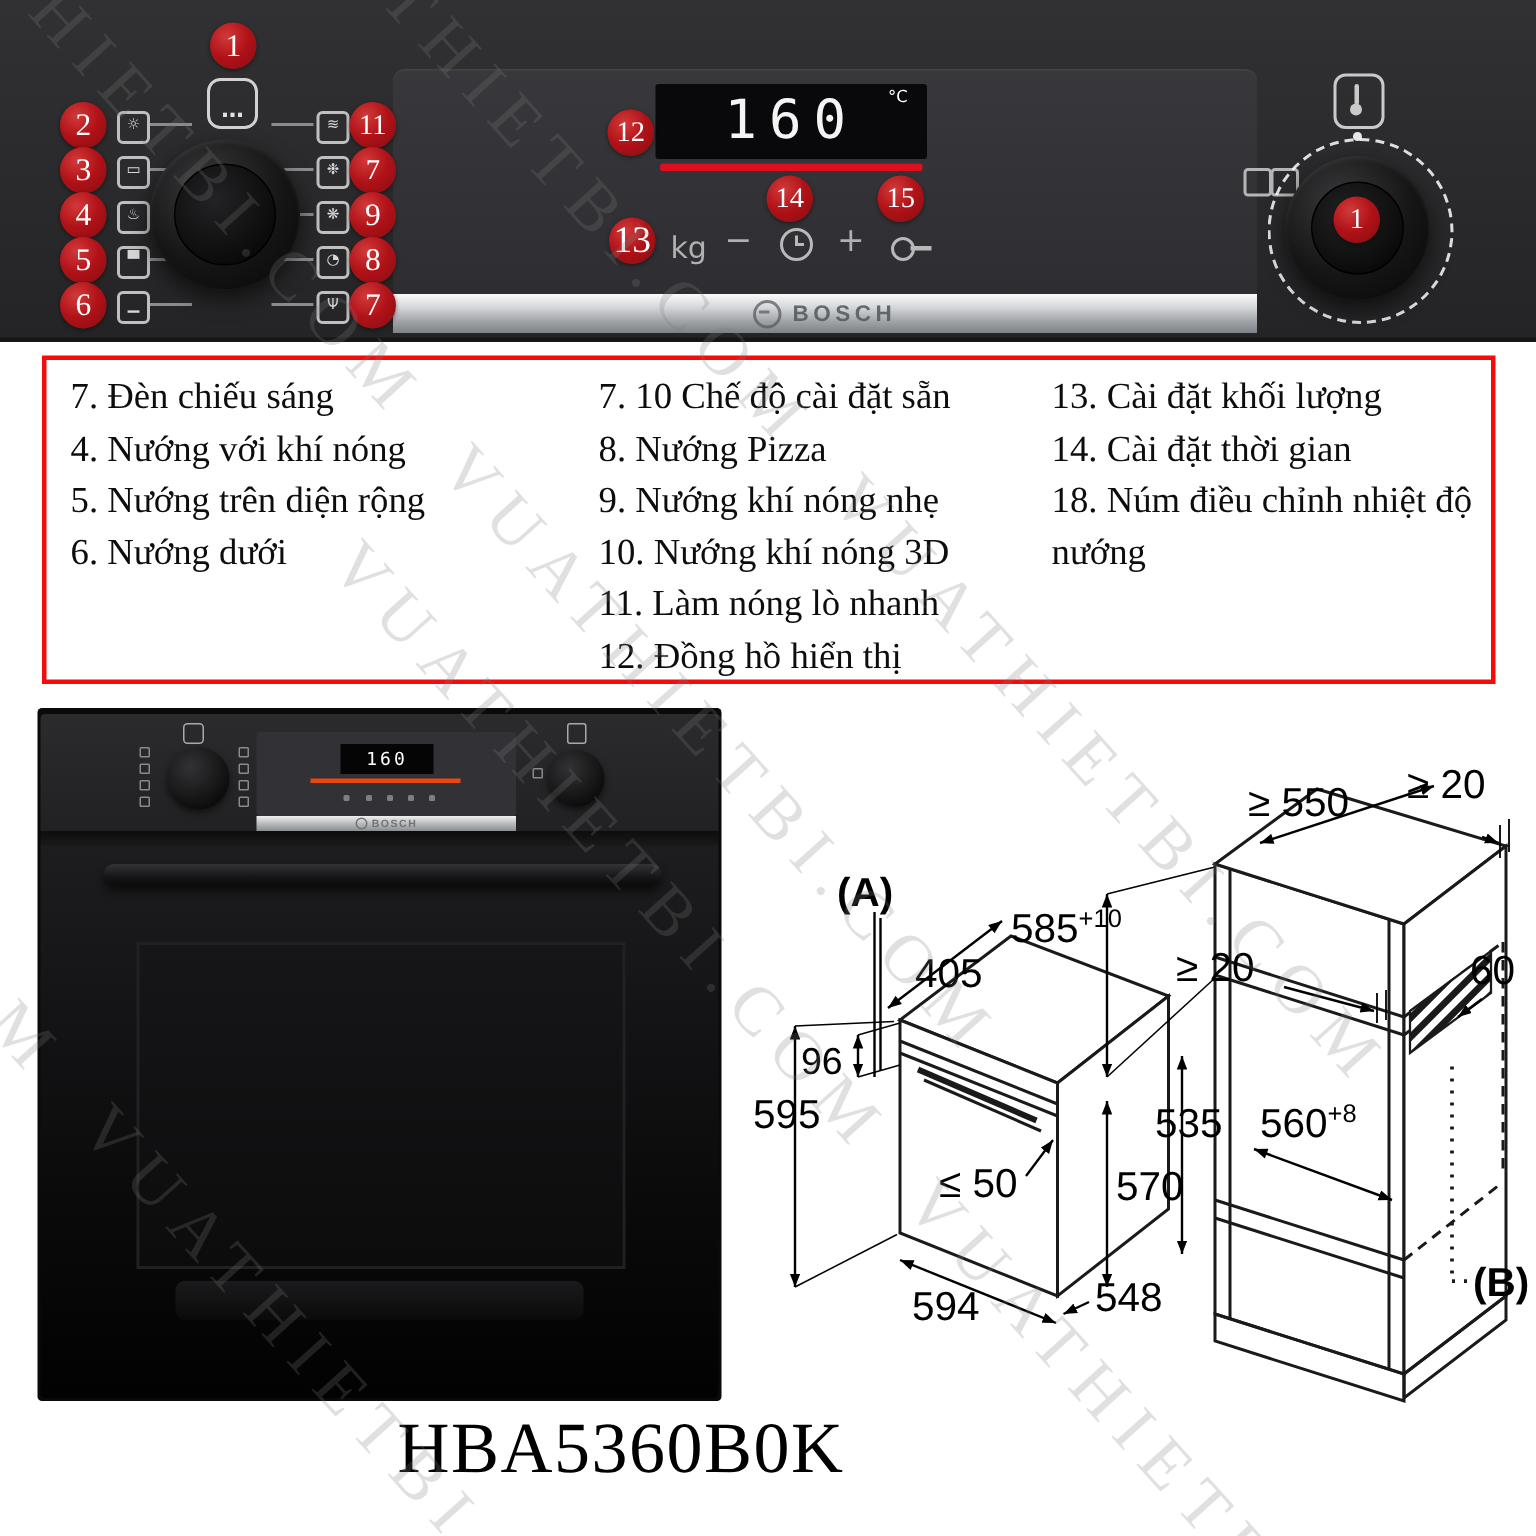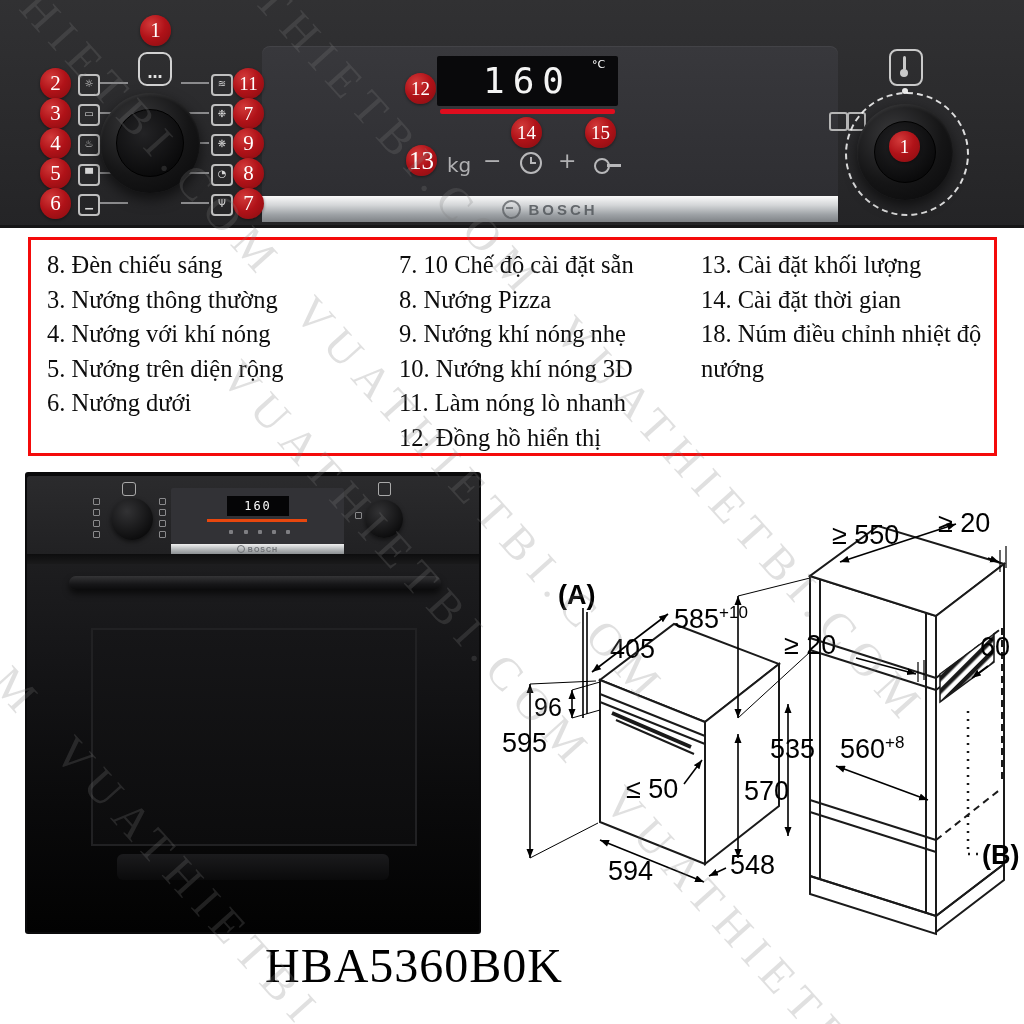--- a/index.html
+++ b/index.html
@@ -169,22 +169,21 @@
   <div class="miniicon" style="left:829px;top:112px"></div>
   <div class="miniicon" style="left:847px;top:112px"></div>
   <div id="ringR" class="abs"></div>
   <div id="knobR" class="abs knob">
       <div class="knob-inner"></div>
     </div>
 </div>
 
 <div id="legend" class="abs">
   <div id="lcol1" class="lcol">
-    <div class="li">8. Đèn chiếu sáng</div>
-    <div class="li">3. Nướng thông thường</div>
+    <div class="li">7. Đèn chiếu sáng</div>
     <div class="li">4. Nướng với khí nóng</div>
     <div class="li">5. Nướng trên diện rộng</div>
     <div class="li">6. Nướng dưới</div>
   </div>
   <div id="lcol2" class="lcol">
     <div class="li">7. 10 Chế độ cài đặt sẵn</div>
     <div class="li">8. Nướng Pizza</div>
     <div class="li">9. Nướng khí nóng nhẹ</div>
     <div class="li">10. Nướng khí nóng 3D</div>
     <div class="li">11. Làm nóng lò nhanh</div>

